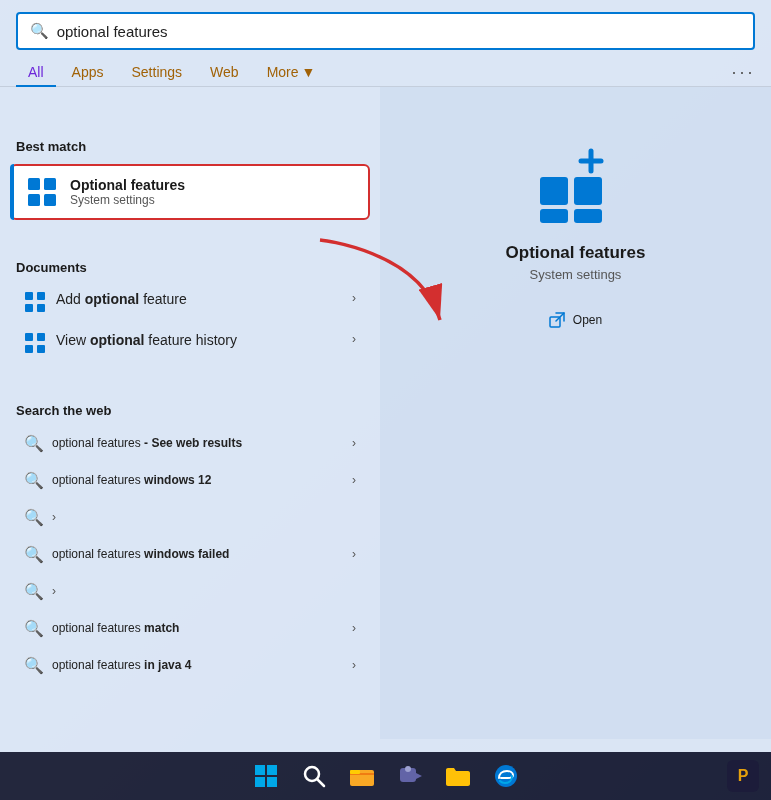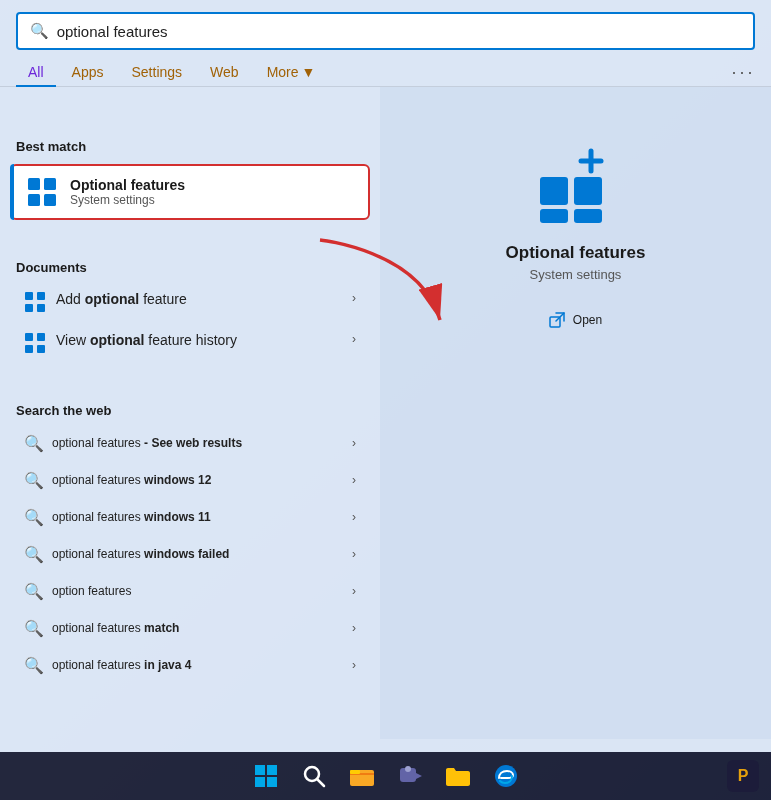--- a/index.html
+++ b/index.html
@@ -359,33 +359,31 @@
       </div>
 
       <div class="web-item">
         <span class="search-sm">🔍</span>
         <span class="web-label">optional features <b>windows 12</b></span>
         <span class="chevron">›</span>
       </div>
 
       <div class="web-item">
         <span class="search-sm">🔍</span>
-        <span class="web-label">optional features <b>windows 11</b></span>
         <span class="chevron">›</span>
       </div>
 
       <div class="web-item">
         <span class="search-sm">🔍</span>
         <span class="web-label">optional features <b>windows failed</b></span>
         <span class="chevron">›</span>
       </div>
 
       <div class="web-item">
         <span class="search-sm">🔍</span>
-        <span class="web-label">option features</span>
         <span class="chevron">›</span>
       </div>
 
       <div class="web-item">
         <span class="search-sm">🔍</span>
         <span class="web-label">optional features <b>match</b></span>
         <span class="chevron">›</span>
       </div>
 
       <div class="web-item">

